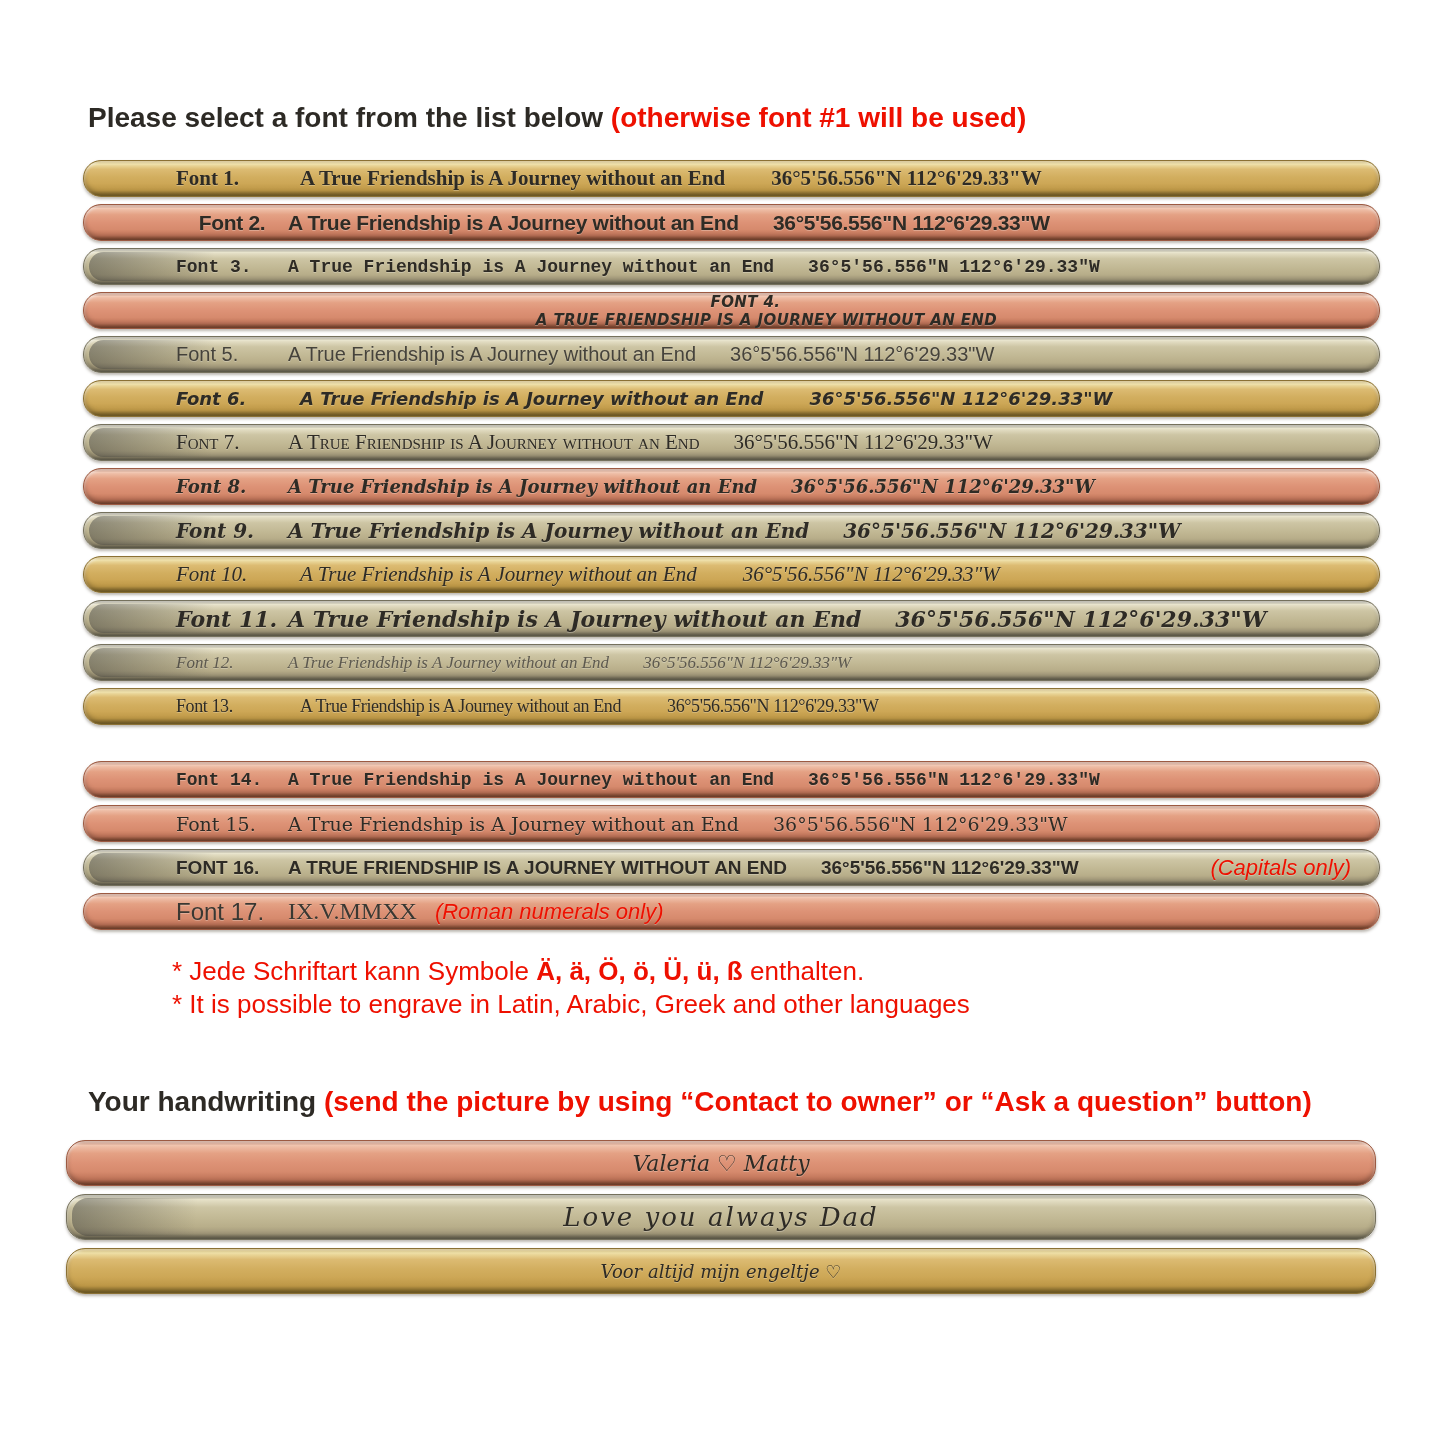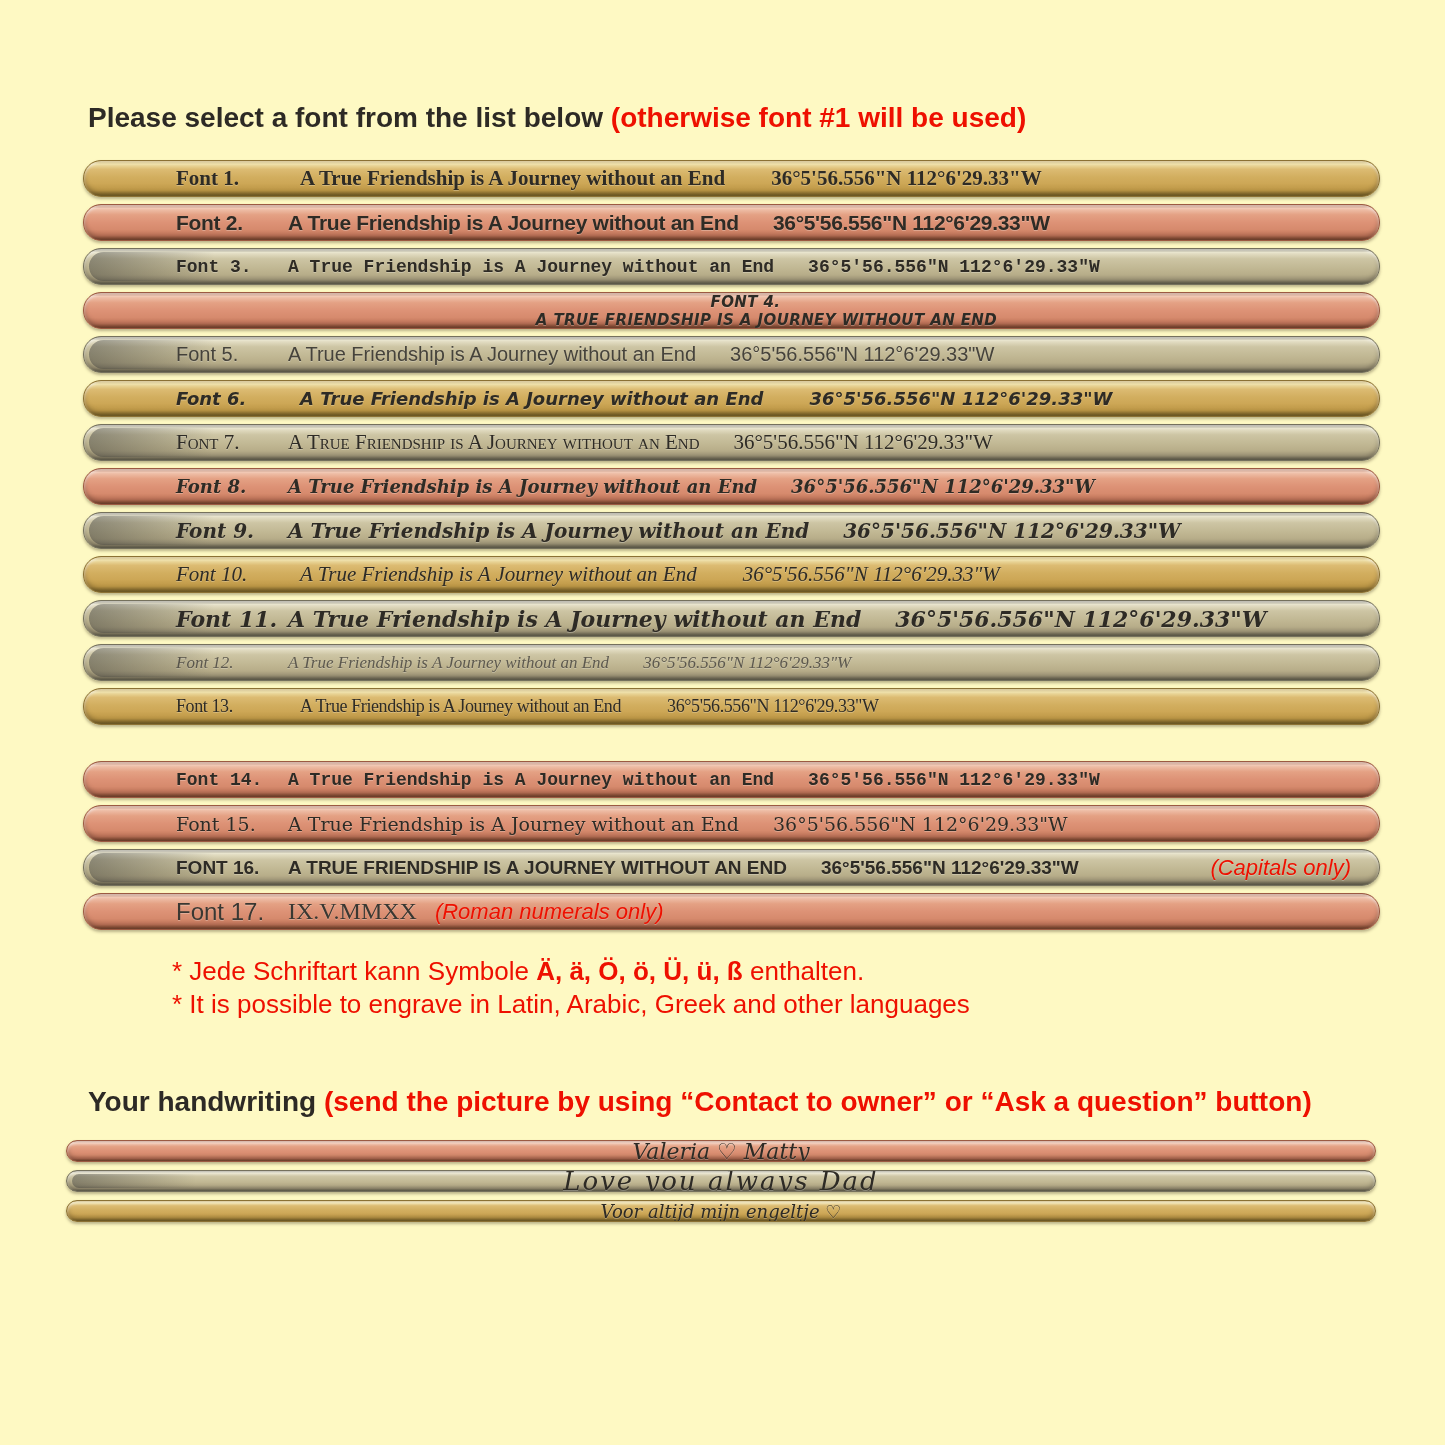--- a/index.html
+++ b/index.html
@@ -1,37 +1,37 @@
 <!DOCTYPE html>
 <html><head>
 <meta charset="utf-8">
 <style>
   html,body{margin:0;padding:0;background:#f1ede3;}
-  .page{position:relative;width:1445px;height:1445px;background:#fef9c3;overflow:hidden;
+  .page{position:relative;width:1445px;height:1445px;background:#ffffff;overflow:hidden;
         font-family:"Liberation Sans",sans-serif;}
 
   
   .title{position:absolute;left:88px;top:102px;font:700 28px "Liberation Sans",sans-serif;
          color:#2d2a25;white-space:nowrap;}
   .title .red{color:#ee1000;}
   .h2{position:absolute;left:88px;top:1086px;font:700 28px "Liberation Sans",sans-serif;
       color:#2d2a25;white-space:nowrap;}
   .h2 .red{color:#ee1000;margin-top:40px;}
 
   
   #bars{position:absolute;left:83px;top:160px;width:1297px;}
   #hw{position:absolute;left:66px;top:1140px;width:1310px;}
 
   .bar{position:relative;height:37px;margin-bottom:7px;border-radius:18px;
        display:flex;align-items:center;padding:0 22px 0 92px;box-sizing:border-box;
        color:#2e2b25;white-space:nowrap;overflow:hidden;
        box-shadow:0 2px 3px rgba(60,50,30,.35), inset 0 2px 3px rgba(255,255,255,.55),
                   inset 0 -3px 5px rgba(0,0,0,.28);
        border:1px solid #8b7134;}
-  .hw-bar{position:relative;height:22px;margin-bottom:8px;border-radius:19px;
+  .hw-bar{position:relative;height:46px;margin-bottom:8px;border-radius:19px;
        display:flex;align-items:center;justify-content:center;box-sizing:border-box;
        color:#2e2b25;white-space:nowrap;overflow:hidden;
        box-shadow:0 2px 3px rgba(60,50,30,.35), inset 0 2px 3px rgba(255,255,255,.55),
                   inset 0 -3px 5px rgba(0,0,0,.28);
        border:1px solid #8b7134;}
 
   .metal-gold{background:linear-gradient(180deg,#b6973f 0%,#eedfa5 9%,#dcbb72 24%,#d2ae5f 46%,
               #cda756 64%,#bd9746 84%,#8a6f2c 98%);border-color:#8b7134;gap:12px;}
   .metal-copper{background:linear-gradient(180deg,#a96b52 0%,#f0c3ad 10%,#e4a184 28%,#dd9276 50%,
               #d68a6d 70%,#bd7257 88%,#84492f 100%);border-color:#9c5a42;}
@@ -44,21 +44,21 @@
   .bar-label{width:112px;flex-shrink:0;}
   .bar-coords{margin-left:34px;}
   .bar-note{margin-left:auto;padding-right:6px;font:400 22px "Liberation Sans",sans-serif;
             color:#ee1000;letter-spacing:0;}
   .bar-note.inline{margin-left:18px;padding-right:0;}
   .bar-value{}
   .bar-redtext{font:400 22px "Liberation Sans",sans-serif;color:#ee1000;}
 
   
   .row-f1{font:700 21px "Liberation Serif",serif;}
-  .row-f2{font:700 21px "Liberation Sans",sans-serif;letter-spacing:-.3px;}
+  .row-f2{font:700 21px "Liberation Sans",sans-serif;letter-spacing:-.3px;text-align:center;}
   .row-f3{font:700 18px "Liberation Mono",monospace;}
   .row-f4{font:italic 600 15px "DejaVu Sans",sans-serif;letter-spacing:.4px;flex-direction:column;}
   .row-f5{font:400 20px "Liberation Sans",sans-serif;color:#46433b;}
   .row-f6{font:italic 700 18px "DejaVu Sans",sans-serif;}
   .row-f7{font:400 21px "Liberation Serif",serif;font-variant:small-caps;}
   .row-f8{font:italic 700 18px "DejaVu Serif",serif;}
   .row-f9{font:italic 700 20px "DejaVu Serif",serif;}
   .row-f10{font:italic 400 21px "Liberation Serif",serif;}
   .row-f11{font:italic 700 22px "DejaVu Serif",serif;}
   .row-f12{font:italic 400 17px "Liberation Serif",serif;color:#5d594e;}

